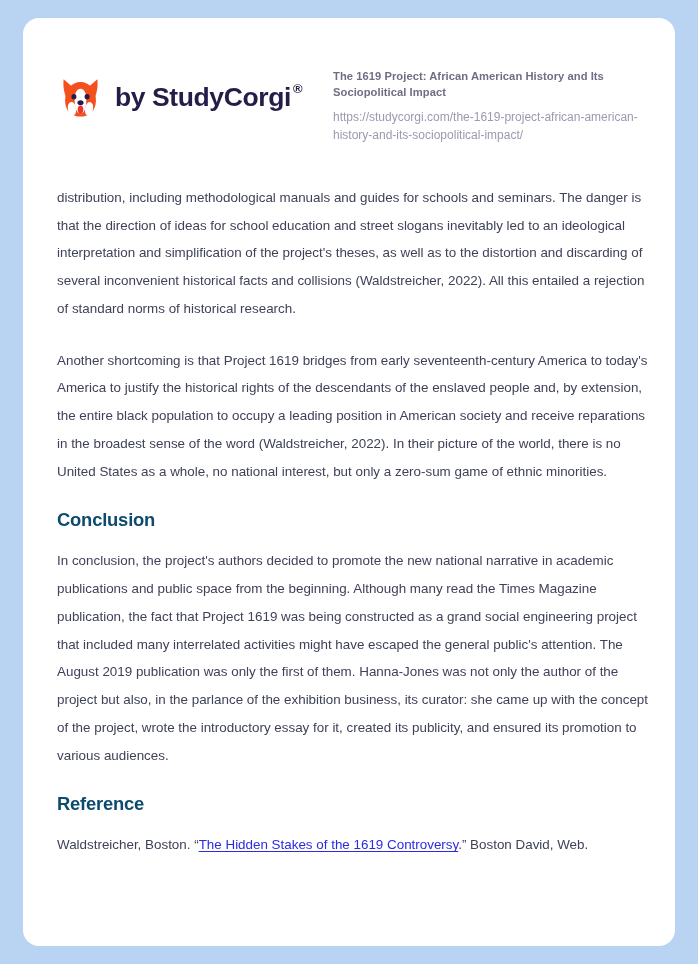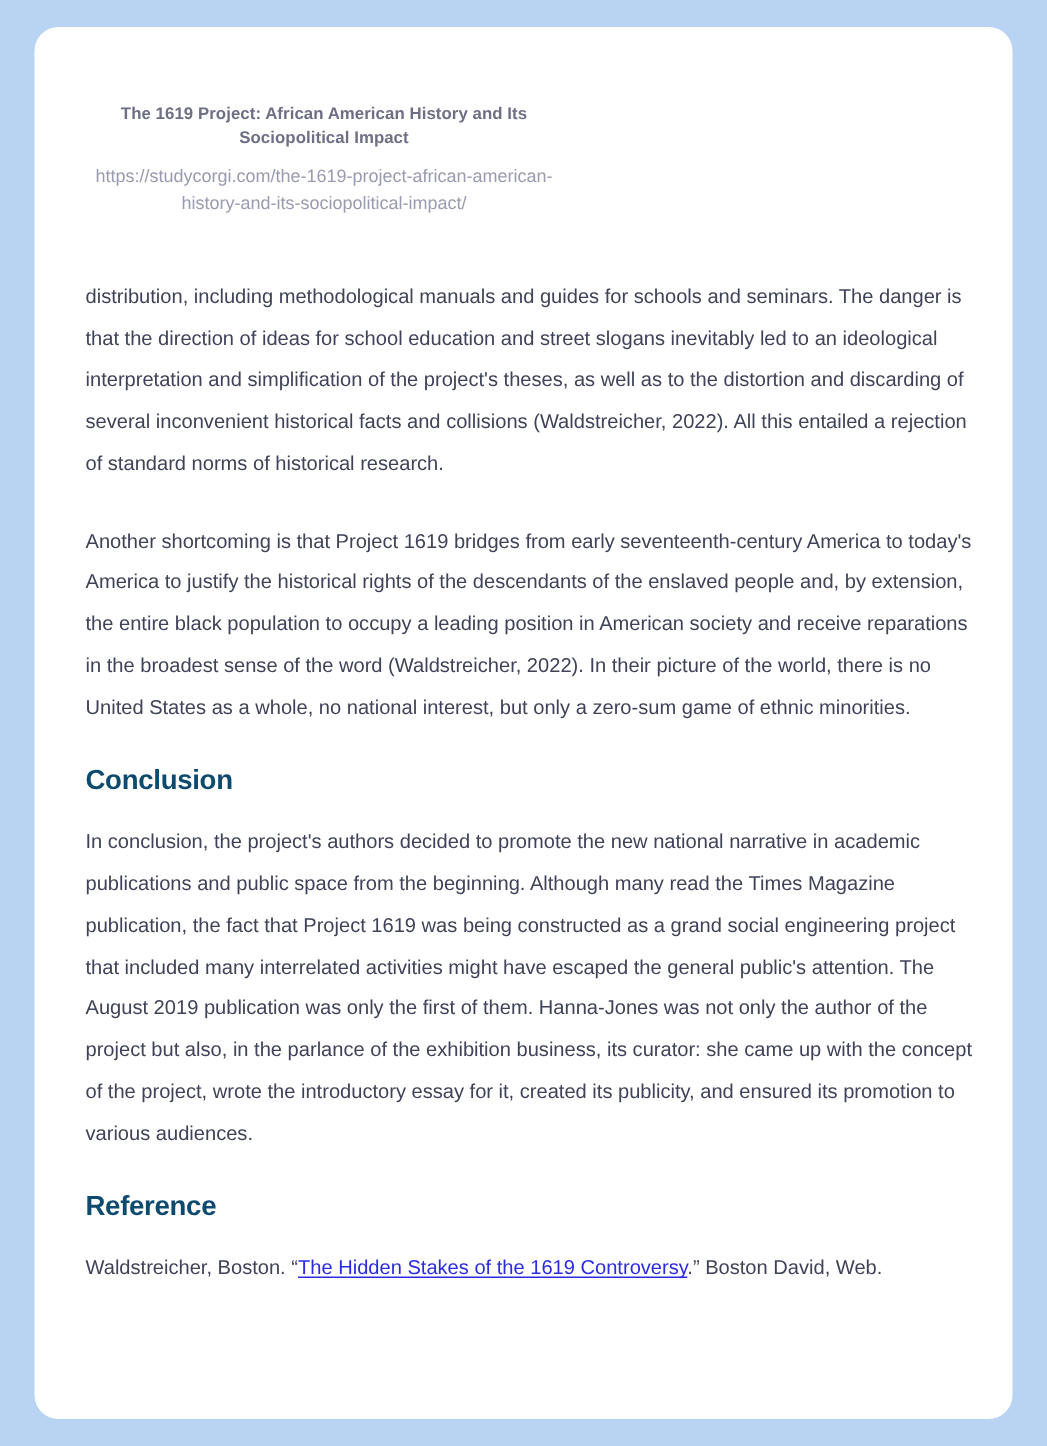--- a/index.html
+++ b/index.html
@@ -61,21 +61,21 @@
   }
 
   .brand-reg {
     font-size: 13px;
     font-weight: bold;
     margin-left: 2px;
     margin-top: -2px;
   }
 
   .doc-meta {
-    text-align: center;
+    text-align: left;
     max-width: 318px;
     padding-top: 4px;
   }
 
   .doc-meta-title {
     font-size: 11.2px;
     font-weight: bold;
     color: #6e6e85;
     line-height: 1.42;
     letter-spacing: 0.05px;
@@ -126,20 +126,46 @@
     text-underline-offset: 2px;
   }
 </style>
 </head>
 <body>
 
 <div class="page-sheet">
 
   <div class="doc-header">
 
+    <div class="brand">
+      <svg class="brand-mark" viewBox="0 0 64 64">
+
+        <path d="M9 7 C8 18 10 28 14 34 L24 20 Z" fill="#f4501e"></path>
+
+        <path d="M55 7 C56 18 54 28 50 34 L40 20 Z" fill="#f4501e"></path>
+
+        <path d="M32 11 C44 11 53 22 53 36 C53 50 44 58 32 58 C20 58 11 50 11 36 C11 22 20 11 32 11 Z" fill="#f4501e"></path>
+
+        <path d="M32 20 C37 20 40 26 40 34 C40 46 37 54 32 54 C27 54 24 46 24 34 C24 26 27 20 32 20 Z" fill="#ffffff"></path>
+
+        <path d="M20 38 C24 38 26 44 26 50 C26 55 23 57 20 56 C16 55 14 48 15 43 C15.6 39.6 17.4 38 20 38 Z" fill="#ffffff"></path>
+        <path d="M44 38 C41 38 38 44 38 50 C38 55 41 57 44 56 C48 55 50 48 49 43 C48.4 39.6 46.6 38 44 38 Z" fill="#ffffff"></path>
+
+        <ellipse cx="23" cy="31" rx="3.4" ry="3.8" fill="#231d47"></ellipse>
+        <ellipse cx="41" cy="31" rx="3.4" ry="3.8" fill="#231d47"></ellipse>
+
+        <ellipse cx="32" cy="39" rx="4.2" ry="3.4" fill="#231d47"></ellipse>
+
+        <path d="M32 43 C34.4 43 35.8 45 35.8 48.4 C35.8 52 34.4 54.6 32 54.6 C29.6 54.6 28.2 52 28.2 48.4 C28.2 45 29.6 43 32 43 Z" fill="#e8392c"></path>
+      </svg>
+      <span class="brand-wordmark">
+        <span>by StudyCorgi</span>
+        <span class="brand-reg">®</span>
+      </span>
+    </div>
 
     <div class="doc-meta">
       <div class="doc-meta-title">The 1619 Project: African American History and Its Sociopolitical Impact</div>
       <div class="doc-meta-url">https://studycorgi.com/the-1619-project-african-american-history-and-its-sociopolitical-impact/</div>
     </div>
 
   </div>
 
   <div class="doc-body">
 

